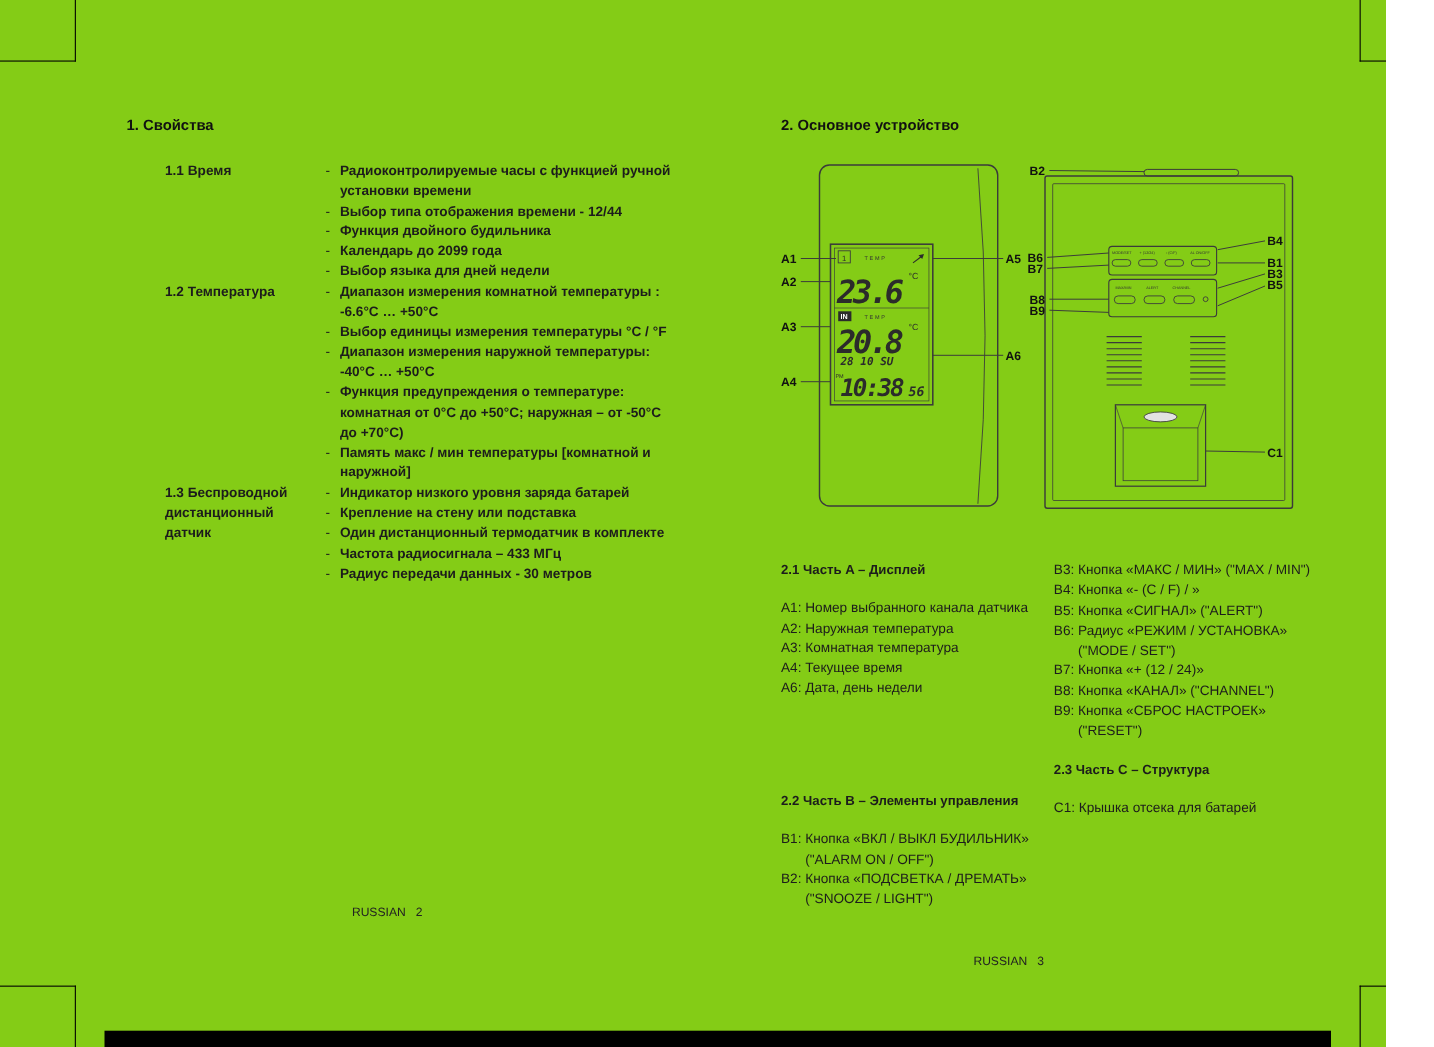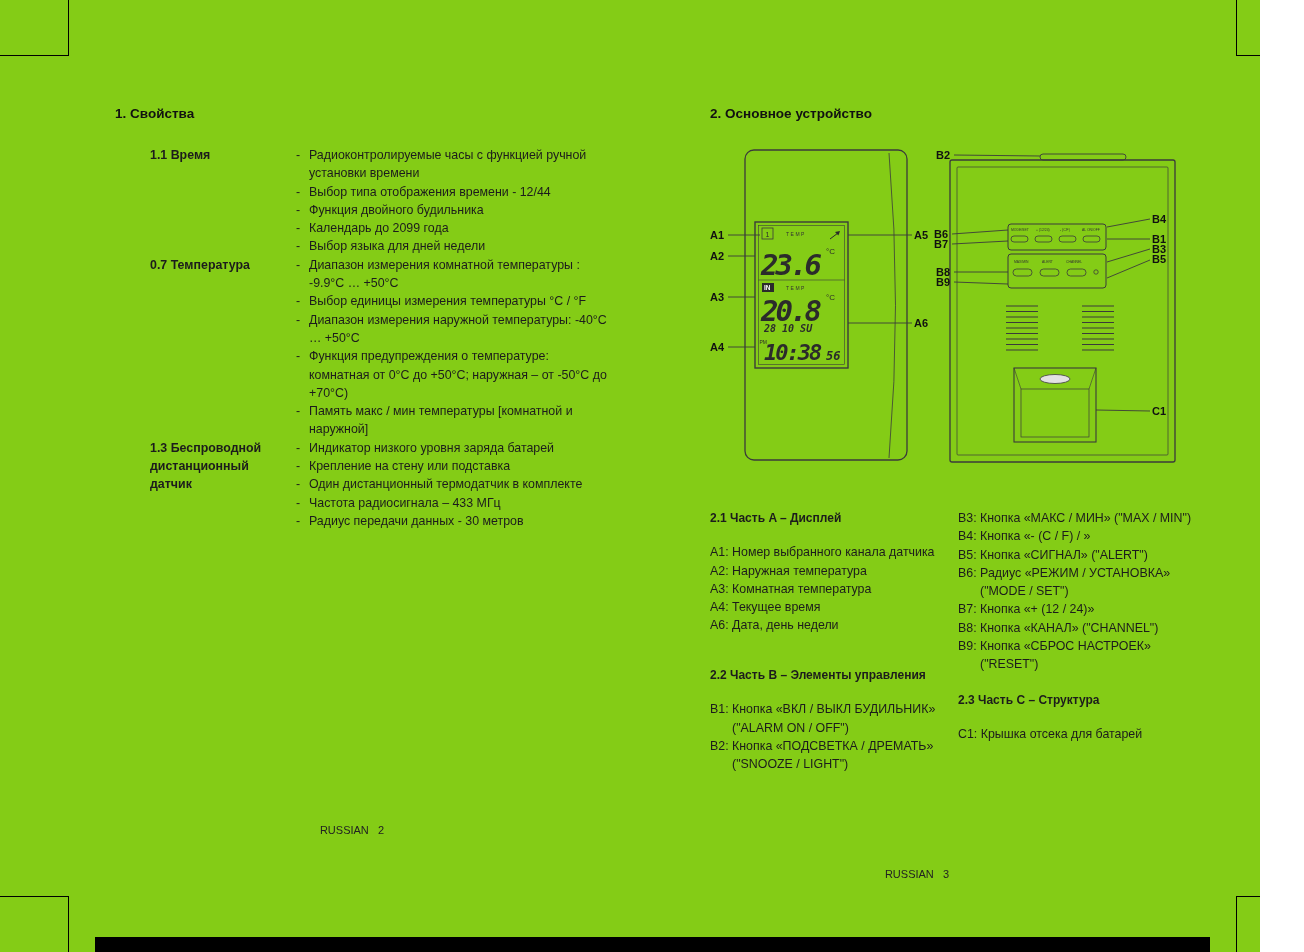--- a/index.html
+++ b/index.html
@@ -15,33 +15,33 @@
   #title-left  { left:115px; top:106px; }
   #title-right { left:710px; top:106px; }
 
   
   .features { position:absolute; left:150px; top:146px; width:478px; font-size:12.4px; line-height:18.3px; }
   .feature-section { display:flex; }
   .sec-label { width:146px; padding-right:8px; font-weight:bold; }
   .sec-items { width:316px; }
   .item { display:flex; }
   .dash { width:13px; flex:none; }
-  .itext { flex:1; }
+  .itext { flex:1;font-weight:bold; }
 
   .footer { position:absolute; top:824px; font-size:11px; color:#222; white-space:pre; text-align:center; width:120px; }
   #footer-left { left:292px; }
   #footer-right { left:857px;margin-top:44px; }
 
   
   .block { position:absolute; font-size:12.4px; line-height:18.3px; }
   .block h2 { font-size:12px; font-weight:bold; margin:0 0 16px 0; line-height:18.3px; }
   .entry { padding-left:22px; text-indent:-22px; }
   #block-a   { left:710px; top:509px; width:246px; }
   #block-b-list { left:958px; top:509px; width:236px; }
-  #block-22  { left:710px; top:666px; width:248px; }
+  #block-22  { left:710px; top:719px; width:248px; }
   #block-23  { left:958px; top:691px; width:240px; }
 
   
   .diagram { position:absolute; left:706px; top:138px; width:480px; height:332px; }
   .co   { font:bold 11px "Liberation Sans", sans-serif; fill:#111; }
   .tiny { font:5px "Liberation Sans", sans-serif; fill:#333; letter-spacing:1.5px; }
   .micro{ font:3.4px "Liberation Sans", sans-serif; fill:#333; }
   .lcd-big  { font-family:"DejaVu Sans Mono", monospace; font-size:29px; font-style:italic; font-weight:bold; fill:#2b2b2b; letter-spacing:-3px; }
   .lcd-time { font-family:"DejaVu Sans Mono", monospace; font-size:22px; font-style:italic; font-weight:bold; fill:#2b2b2b; letter-spacing:-2px; }
   .lcd-med  { font-family:"DejaVu Sans Mono", monospace; font-size:10px; font-style:italic; font-weight:bold; fill:#2b2b2b; }
@@ -90,25 +90,25 @@
             <span class="itext">Календарь до 2099 года</span>
           </div>
         <div class="item">
             <span class="dash">-</span>
             <span class="itext">Выбор языка для дней недели</span>
           </div>
       </div>
     </div>
 
     <div class="feature-section">
-      <div class="sec-label">0.7 Температура</div>
+      <div class="sec-label">1.2 Температура</div>
       <div class="sec-items">
         <div class="item">
             <span class="dash">-</span>
-            <span class="itext">Диапазон измерения комнатной температуры : -9.9°C … +50°C</span>
+            <span class="itext">Диапазон измерения комнатной температуры : -6.6°C … +50°C</span>
           </div>
         <div class="item">
             <span class="dash">-</span>
             <span class="itext">Выбор единицы измерения температуры °C / °F</span>
           </div>
         <div class="item">
             <span class="dash">-</span>
             <span class="itext">Диапазон измерения наружной температуры: -40°C … +50°C</span>
           </div>
         <div class="item">

